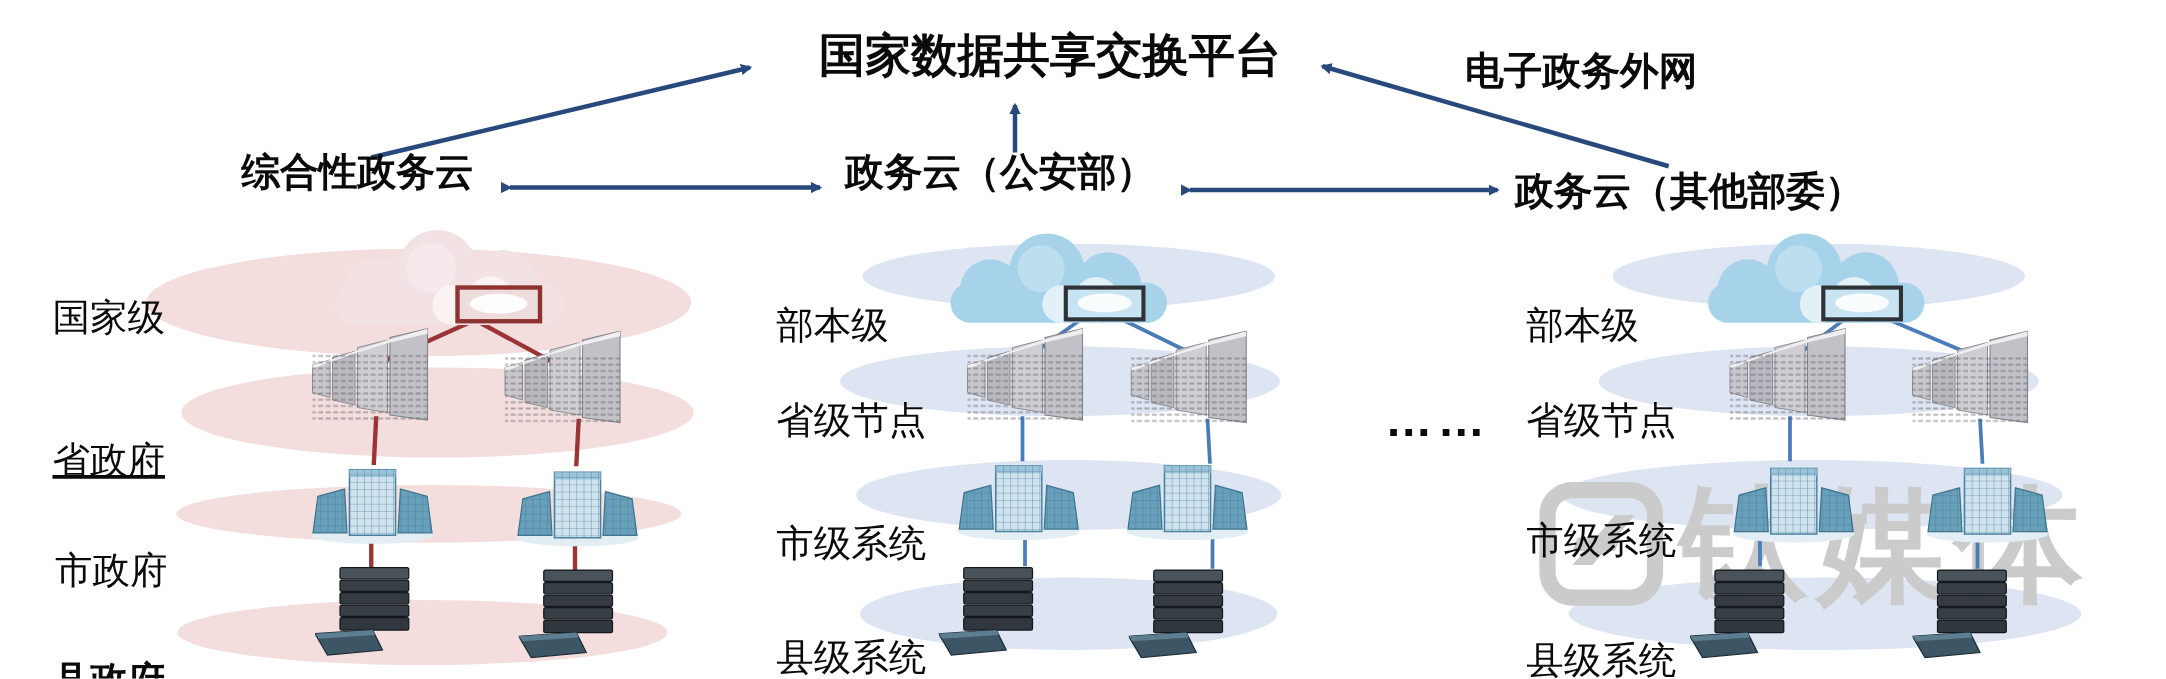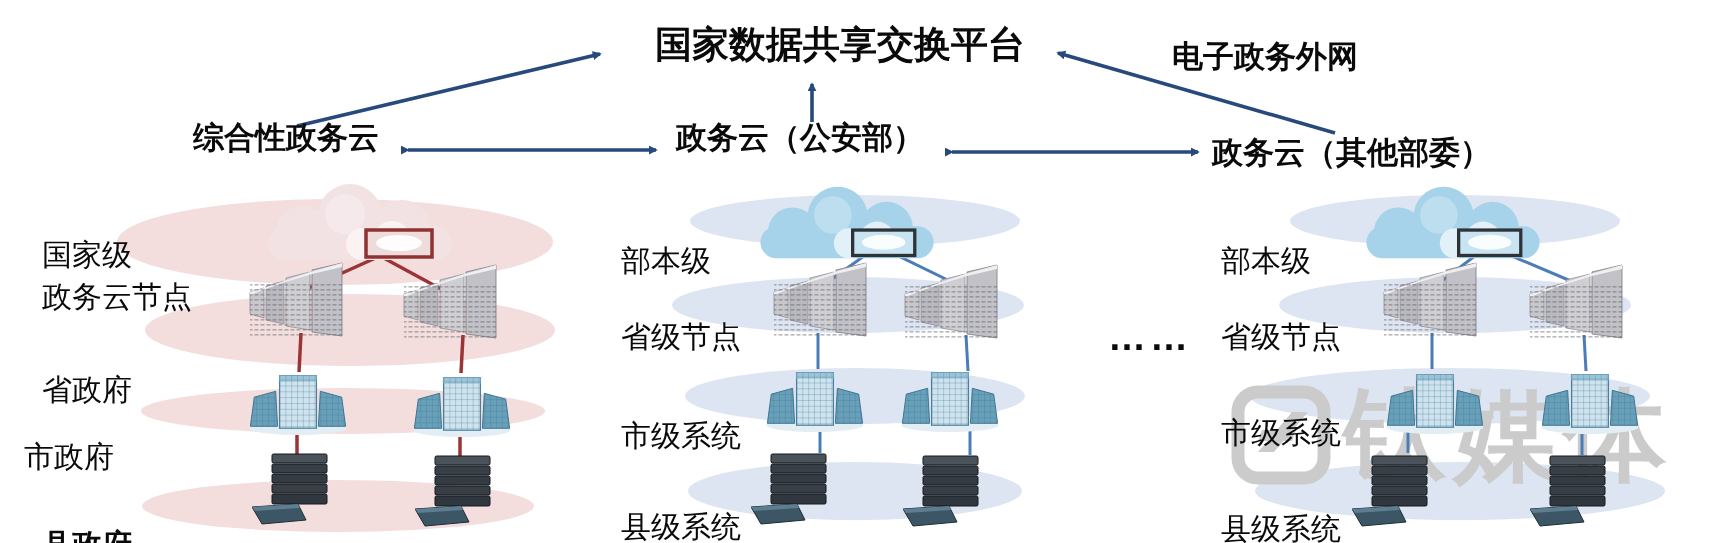--- a/index.html
+++ b/index.html
@@ -182,23 +182,22 @@
   </svg>
 
   <span class="lbl title-lbl" style="left:655px;top:26px;">国家数据共享交换平台</span>
   <span class="lbl extranet-lbl" style="left:1172px;top:41px;">电子政务外网</span>
 
   <span class="lbl cluster-title" style="left:193px;top:122px;">综合性政务云</span>
   <span class="lbl cluster-title" style="left:676px;top:122px;">政务云（公安部）</span>
   <span class="lbl cluster-title" style="left:1212px;top:122px;margin-top:15px;">政务云（其他部委）</span>
 
   <span class="lbl level-lbl" style="left:42px;top:194px;">国家级</span>
-  <span class="lbl level-lbl" style="left:42px;top:236px;">政务云节点</span>
-  <span class="lbl level-lbl" style="left:42px;top:329px;">省政府</span>
-  <span class="lbl level-lbl" style="left:24px;top:396px;text-align:center;">市政府</span>
+  <span class="lbl level-lbl" style="left:42px;top:308px;text-decoration:underline;">省政府</span>
+  <span class="lbl level-lbl" style="left:44px;top:396px;text-align:center;">市政府</span>
   <span class="lbl level-lbl" style="left:42px;top:484px;font-weight:bold;">县政府</span>
 
   <span class="lbl level-lbl" style="left:621px;top:200px;">部本级</span>
   <span class="lbl level-lbl" style="left:621px;top:276px;">省级节点</span>
   <span class="lbl level-lbl" style="left:621px;top:375px;">市级系统</span>
   <span class="lbl level-lbl" style="left:621px;top:466px;">县级系统</span>
 
   <span class="lbl level-lbl" style="left:1221px;top:200px;">部本级</span>
   <span class="lbl level-lbl" style="left:1221px;top:276px;">省级节点</span>
   <span class="lbl level-lbl" style="left:1221px;top:372px;">市级系统</span>

